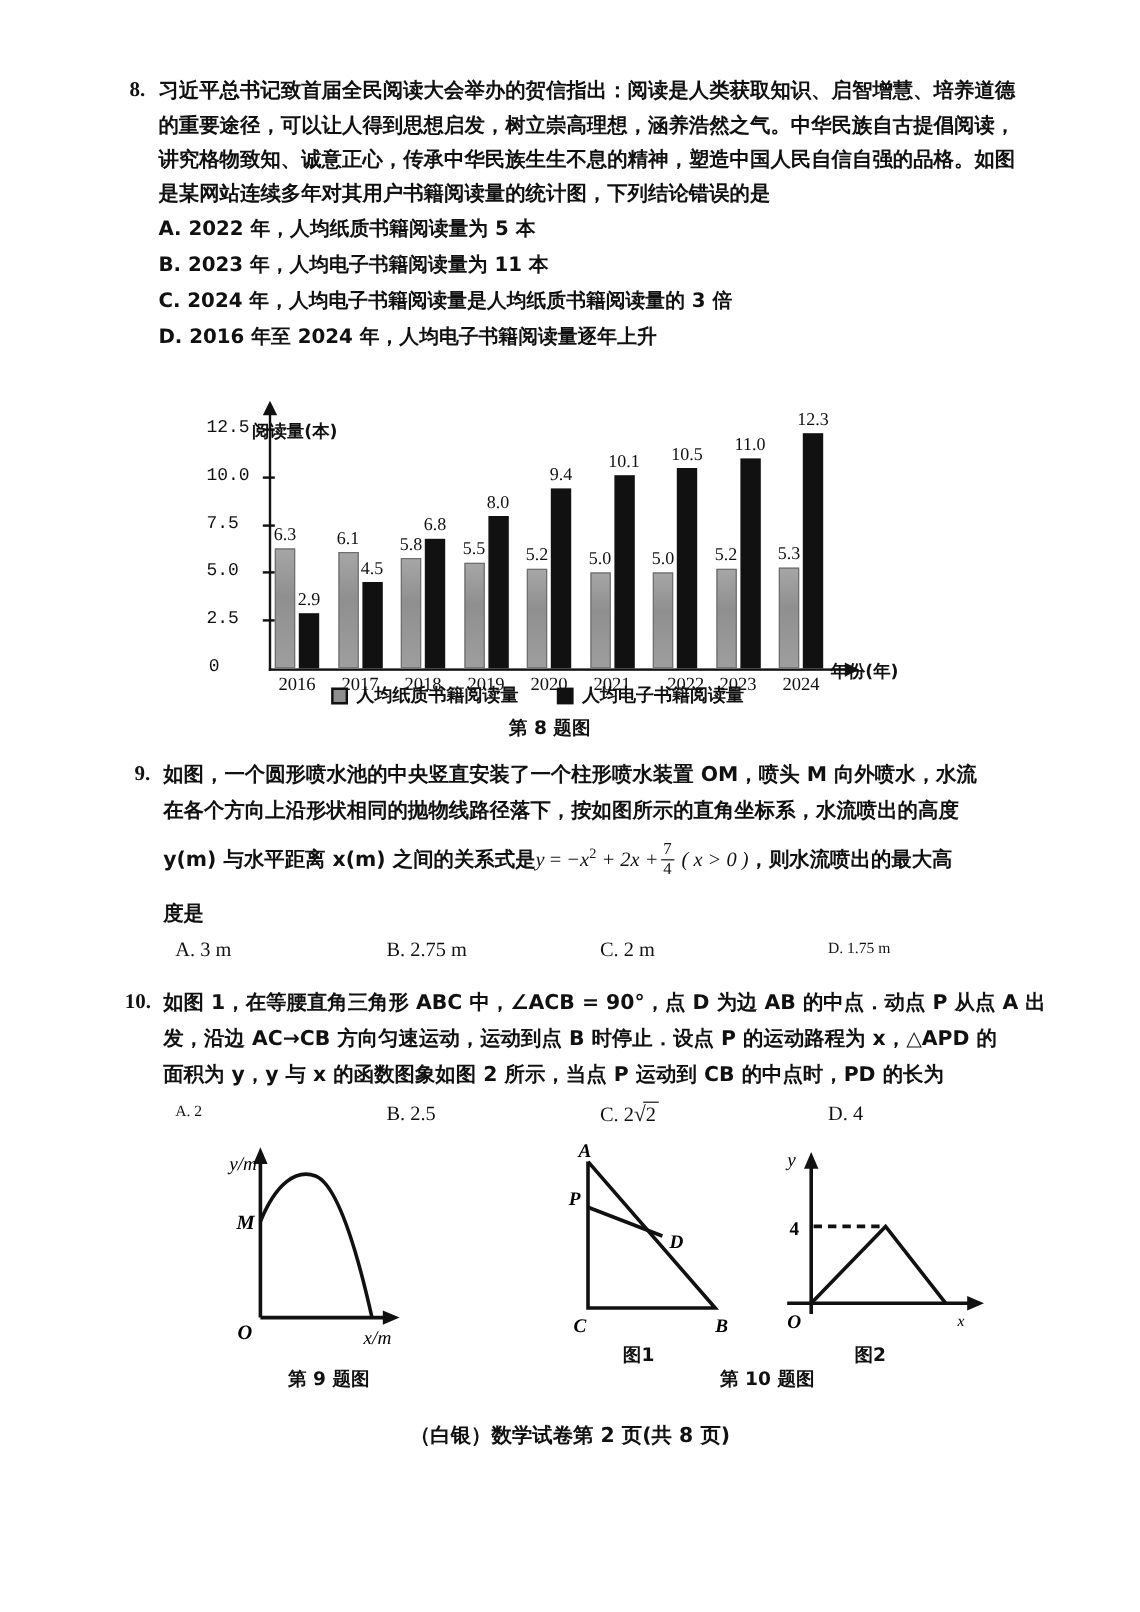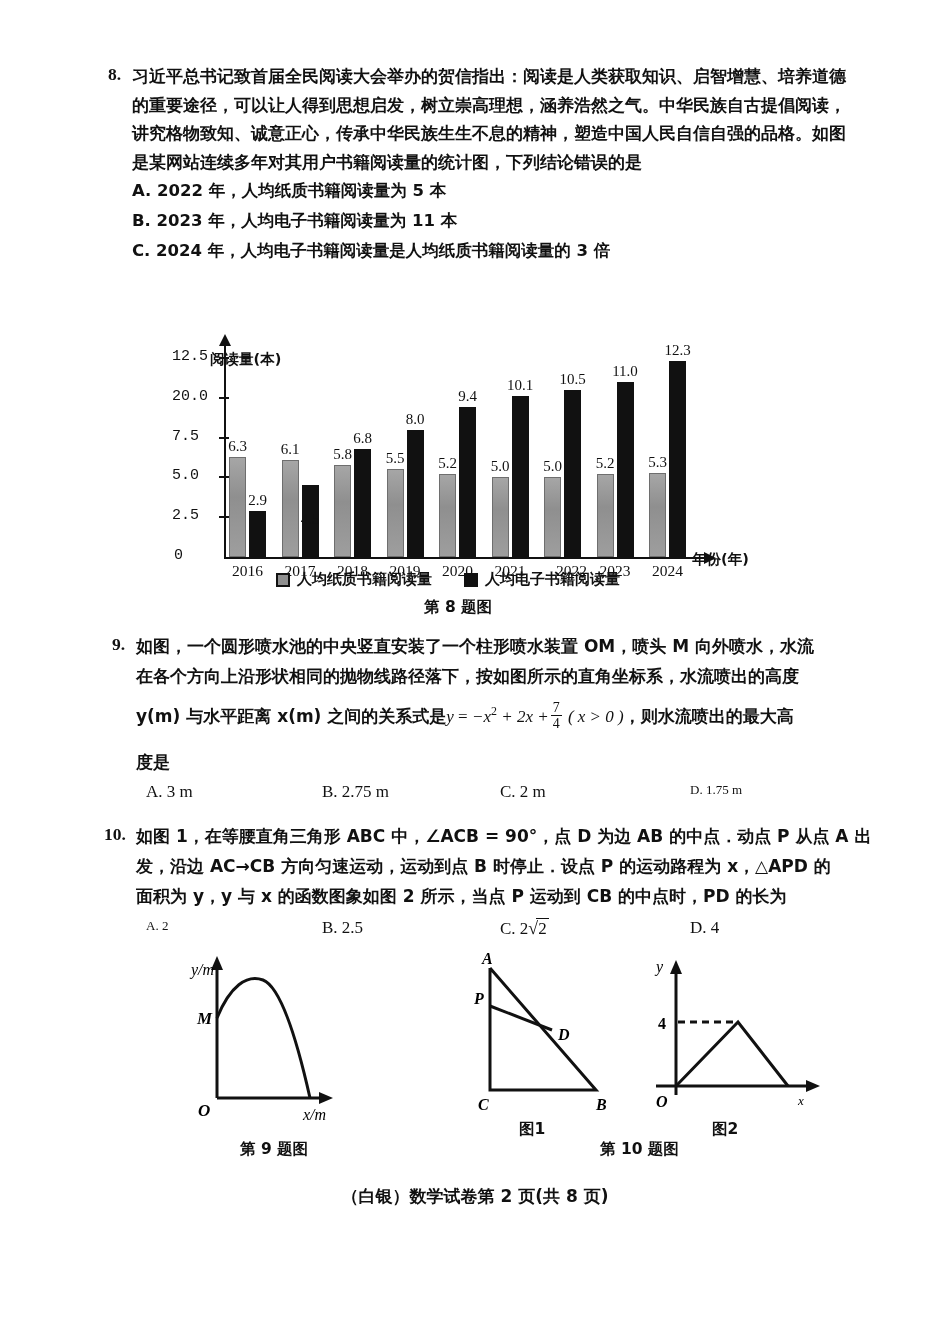--- a/index.html
+++ b/index.html
@@ -228,52 +228,53 @@
 <body>
 
 <div class="page">
 
   <div class="qnum" style="left:108px; top:64px;">8.</div>
   <div class="qblock qbody cn" style="left:132px; top:62px; width:714px; font-size:17px; line-height:28.6px;">习近平总书记致首届全民阅读大会举办的贺信指出：阅读是人类获取知识、启智增慧、培养道德的重要途径，可以让人得到思想启发，树立崇高理想，涵养浩然之气。中华民族自古提倡阅读，讲究格物致知、诚意正心，传承中华民族生生不息的精神，塑造中国人民自信自强的品格。如图是某网站连续多年对其用户书籍阅读量的统计图，下列结论错误的是</div>
 
   <div class="opt-row cn" style="left:132px; top:180px; font-size:16.5px;">A. 2022 年，人均纸质书籍阅读量为 5 本</div>
   <div class="opt-row cn" style="left:132px; top:210px; font-size:16.5px;">B. 2023 年，人均电子书籍阅读量为 11 本</div>
   <div class="opt-row cn" style="left:132px; top:240px; font-size:16.5px;">C. 2024 年，人均电子书籍阅读量是人均纸质书籍阅读量的 3 倍</div>
+  <div class="opt-row cn" style="left:132px; top:270px; font-size:16.5px;">D. 2016 年至 2024 年，人均电子书籍阅读量逐年上升</div>
 
   <div id="chart-figure">
 
     <div id="plot-area">
       <div class="axis-label-y">阅读量(本)</div>
       <div class="axis-label-x">年份(年)</div>
       <div class="y-axis-line"></div>
       <div class="y-arrow"></div>
       <div class="x-axis-line"></div>
       <div class="x-arrow"></div>
       <div id="yticks">
           <div class="ytick-label" style="top: 221px; left: -2px;">0</div>
           <div class="ytick" style="top: 190.185px;"></div>
           <div class="ytick-label" style="top: 181.185px; left: -4px;">2.5</div>
           <div class="ytick" style="top: 150.37px;"></div>
           <div class="ytick-label" style="top: 141.37px; left: -4px;">5.0</div>
           <div class="ytick" style="top: 110.556px;"></div>
           <div class="ytick-label" style="top: 101.556px; left: -4px;">7.5</div>
           <div class="ytick" style="top: 70.7407px;"></div>
-          <div class="ytick-label" style="top: 61.7407px; left: -4px;">20.0</div>
+          <div class="ytick-label" style="top: 61.7407px; left: -4px;">10.0</div>
           <div class="ytick" style="top: 30.9259px;"></div>
           <div class="ytick-label" style="top: 21.9259px; left: -4px;">12.5</div>
         </div>
       <div id="bars">
           <div class="bar paper" style="left: 53px; width: 17px; height: 100.333px; bottom: -11px;"></div>
           <div class="bar-value" style="left: 45px; width: 33px; top: 111.667px;">6.3</div>
           <div class="bar ebook" style="left: 73px; width: 17px; height: 46.1852px; bottom: -11px;"></div>
           <div class="bar-value" style="left: 65px; width: 33px; top: 165.815px;">2.9</div>
           <div class="bar paper" style="left: 105.5px; width: 17px; height: 97.1481px; bottom: -11px;"></div>
           <div class="bar-value" style="left: 97.5px; width: 33px; top: 114.852px;">6.1</div>
           <div class="bar ebook" style="left: 125.5px; width: 17px; height: 71.6667px; bottom: -11px;"></div>
-          <div class="bar-value" style="left: 117.5px; width: 33px; top: 140.333px; margin-top: 45px;">4.5</div>
+          <div class="bar-value" style="left: 117.5px; width: 33px; top: 140.333px;">4.5</div>
           <div class="bar paper" style="left: 158px; width: 17px; height: 92.3704px; bottom: -11px;"></div>
           <div class="bar-value" style="left: 150px; width: 33px; top: 119.63px;">5.8</div>
           <div class="bar ebook" style="left: 178px; width: 17px; height: 108.296px; bottom: -11px;"></div>
           <div class="bar-value" style="left: 170px; width: 33px; top: 103.704px;">6.8</div>
           <div class="bar paper" style="left: 210.5px; width: 17px; height: 87.5926px; bottom: -11px;"></div>
           <div class="bar-value" style="left: 202.5px; width: 33px; top: 124.407px;">5.5</div>
           <div class="bar ebook" style="left: 230.5px; width: 17px; height: 127.407px; bottom: -11px;"></div>
           <div class="bar-value" style="left: 222.5px; width: 33px; top: 84.5926px;">8.0</div>
           <div class="bar paper" style="left: 263px; width: 17px; height: 82.8148px; bottom: -11px;"></div>
           <div class="bar-value" style="left: 255px; width: 33px; top: 129.185px;">5.2</div>

